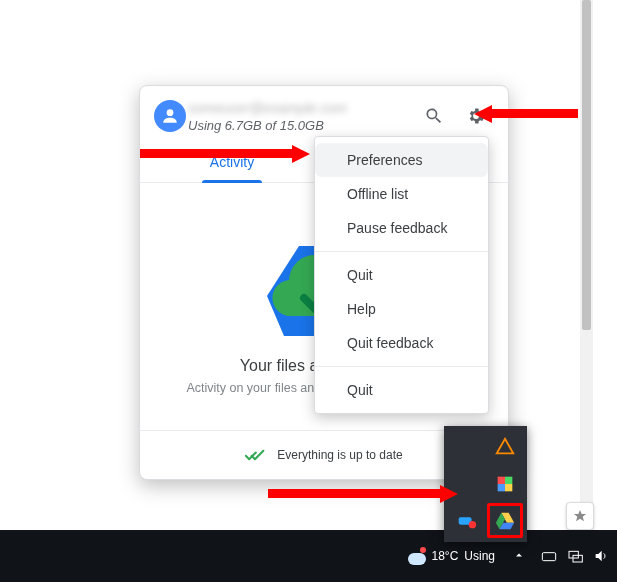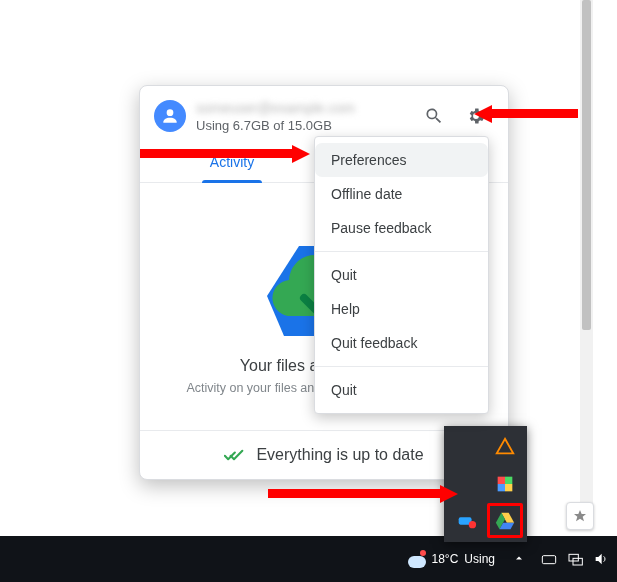--- a/index.html
+++ b/index.html
@@ -25,21 +25,21 @@
 }
 
 
 .drive-popup{
   position:absolute; left:139px; top:85px; width:370px; height:395px;
   background:#fff; border:1px solid #dadce0; border-radius:8px;
   box-shadow:0 6px 20px rgba(0,0,0,.25);
   display:flex; flex-direction:column;
 }
 .popup-header{
-  display:flex; align-items:center; padding:12px 14px 8px 14px; gap:10px;
+  display:flex; align-items:center; padding:12px 14px 8px 14px; gap:2px;font-style:italic;
 }
 .avatar{
   width:32px; height:32px; border-radius:50%;
   background:#448aff; display:flex; align-items:center; justify-content:center;
 }
 .avatar svg{width:20px;height:20px;fill:#fff;}
 .user-info{flex:1; min-width:0;}
 .user-email{
   font-size:14px; color:#b6b6b6; filter:blur(3px);
 }
@@ -71,55 +71,55 @@
   align-items:center; justify-content:center; padding:10px 20px 0;
 }
 .cloud-svg{margin:8px 0 16px;}
 .title{font-size:16px; color:#3c4043; margin-bottom:6px;}
 .subtitle{font-size:12.5px; color:#80868b; text-align:center;}
 
 
 .footer{
   border-top:1px solid #e8eaed; padding:14px 0;
   display:flex; align-items:center; justify-content:center; gap:12px;
-  font-size:16px; color:#3c4043;
+  font-size:12px; color:#3c4043;
 }
 .footer svg{width:20px;height:20px;}
 
 
 .menu{
   position:absolute; left:314px; top:136px; width:175px;
   background:#fff; border:1px solid #dadce0; border-radius:4px;
   box-shadow:0 4px 14px rgba(0,0,0,.22);
   padding:6px 0;
   z-index:30;
 }
 .menu-item{
-  padding:9px 16px; font-size:14px; color:#3c4043; cursor:pointer;border-radius:7px;
+  padding:9px 32px; font-size:14px; color:#3c4043; cursor:pointer;border-radius:7px;
 }
 .menu-item:hover,.menu-item.highlight{background:#f1f3f4;}
 .menu-divider{height:1px; background:#e8eaed; margin:6px 0;}
 
 
 .arrow{position:absolute; z-index:50; pointer-events:none;}
 .arrow-shaft{background:#ff0000; position:absolute;}
 .arrow-head-r{
   width:0;height:0;
   border-top:9px solid transparent; border-bottom:9px solid transparent;
   border-left:18px solid #ff0000; position:absolute;
 }
 .arrow-head-l{
   width:0;height:0;
   border-top:9px solid transparent; border-bottom:9px solid transparent;
   border-right:18px solid #ff0000; position:absolute;
 }
 
 
 .taskbar{
-  position:absolute; left:0; bottom:0; width:617px; height:46px;
+  position:absolute; left:0; bottom:0; width:617px; height:52px;
   background:#101318; color:#fff; display:flex; align-items:center;
   font-size:12px;
 }
 .tb-spacer{flex:1;}
 .tb-weather{display:flex; align-items:center; gap:6px; padding:0 10px;}
 .tb-weather .w-icon{position:relative;width:18px;height:18px;}
 .tb-weather .cloud{width:18px;height:12px;background:#cfe8ff;border-radius:10px;position:absolute;bottom:0;left:0;}
 .tb-weather .dot{width:6px;height:6px;background:#ff4b4b;border-radius:50%;position:absolute;top:0;right:0;}
 .tb-chevron{cursor:pointer;padding:0 8px;}
 .tb-chevron svg{width:12px;height:12px;fill:#fff;}
@@ -202,21 +202,21 @@
     <svg viewBox="0 0 24 24">
         <path d="M1 13l4 4L13 9" stroke="#34a853" stroke-width="2.5" fill="none" stroke-linecap="round" stroke-linejoin="round"></path>
         <path d="M8 13l4 4L22 7" stroke="#34a853" stroke-width="2.5" fill="none" stroke-linecap="round" stroke-linejoin="round"></path>
       </svg>
     <span>Everything is up to date</span>
   </div>
 </div>
 
 <div class="menu">
   <div class="menu-item highlight">Preferences</div>
-  <div class="menu-item">Offline date</div>
+  <div class="menu-item">Offline list</div>
   <div class="menu-item">Pause feedback</div>
   <div class="menu-divider"></div>
   <div class="menu-item">Quit</div>
   <div class="menu-item">Help</div>
   <div class="menu-item">Quit feedback</div>
   <div class="menu-divider"></div>
   <div class="menu-item">Quit</div>
 </div>
 
 <div class="arrow" style="left:474px; top:105px;">

